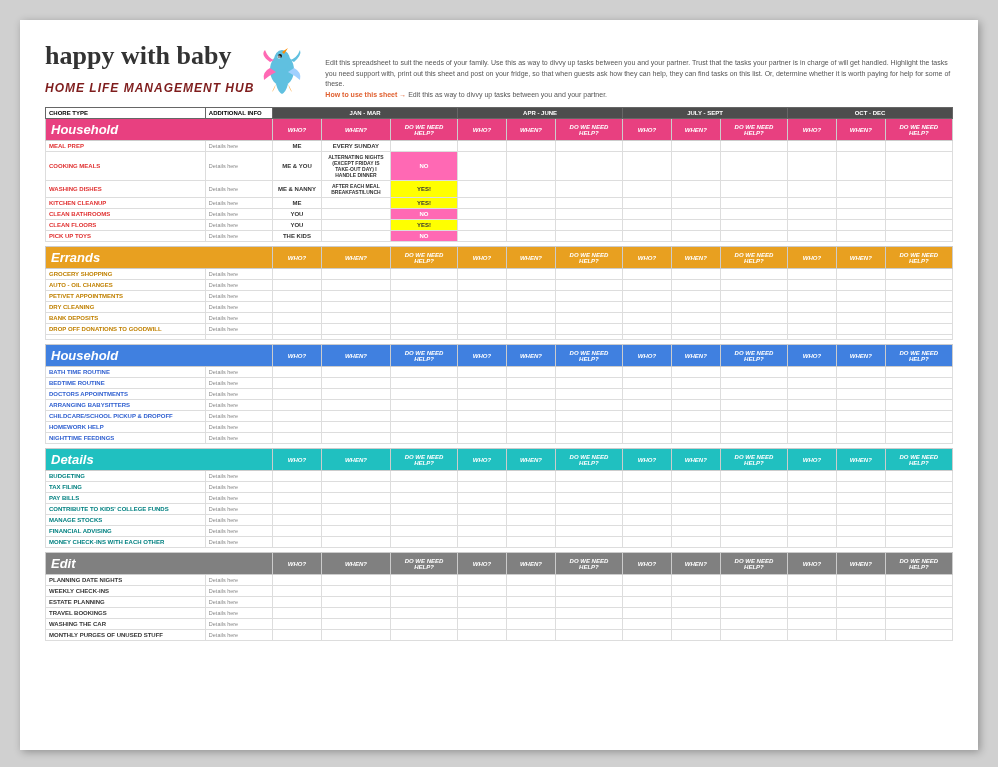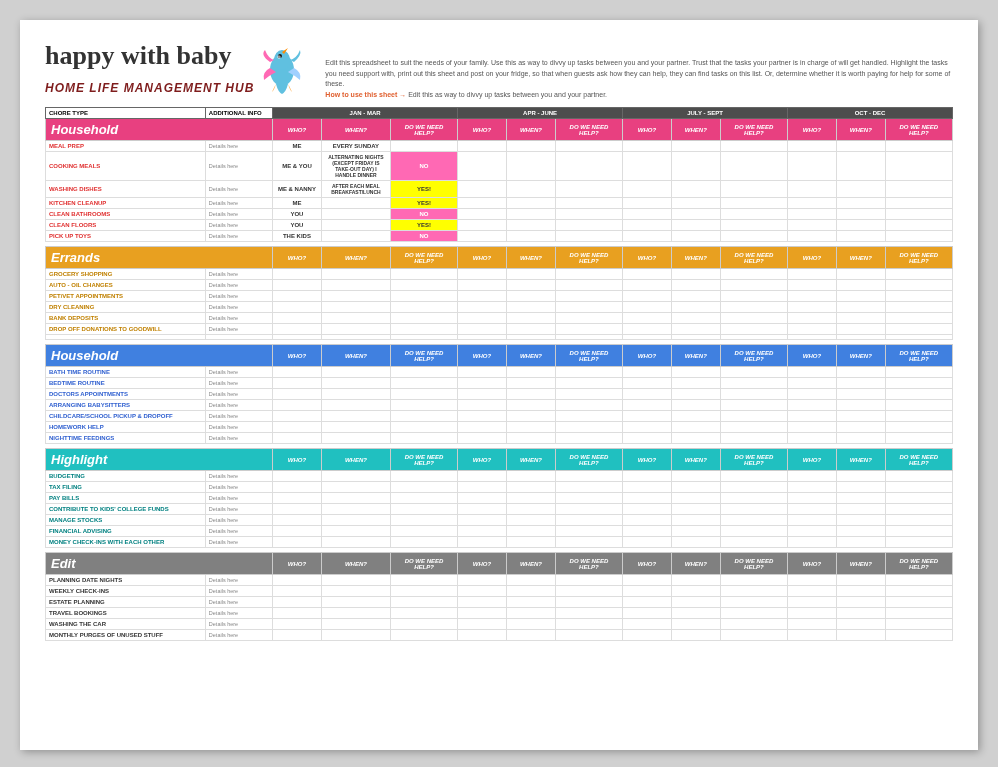--- a/index.html
+++ b/index.html
@@ -633,21 +633,21 @@
           <td class="value"></td>
         <td class="value"></td>
           <td class="value"></td>
           <td class="value"></td>
       </tr>
       <tr class="spacer-row">
           <td colspan="14"></td>
         </tr>
 
       <tr class="section-row">
-        <td colspan="2" class="label-cell finances-section">Highlight</td>
+        <td colspan="2" class="label-cell finances-section">Details</td>
         <td class="finances-section" style="color:#fff;font-size:6px;text-align:center;font-weight:bold;">WHO?</td>
         <td class="finances-section" style="color:#fff;font-size:6px;text-align:center;font-weight:bold;">WHEN?</td>
         <td class="finances-section" style="color:#fff;font-size:6px;text-align:center;font-weight:bold;">DO WE NEED HELP?</td>
         <td class="finances-section" style="color:#fff;font-size:6px;text-align:center;font-weight:bold;">WHO?</td>
         <td class="finances-section" style="color:#fff;font-size:6px;text-align:center;font-weight:bold;">WHEN?</td>
         <td class="finances-section" style="color:#fff;font-size:6px;text-align:center;font-weight:bold;">DO WE NEED HELP?</td>
         <td class="finances-section" style="color:#fff;font-size:6px;text-align:center;font-weight:bold;">WHO?</td>
         <td class="finances-section" style="color:#fff;font-size:6px;text-align:center;font-weight:bold;">WHEN?</td>
         <td class="finances-section" style="color:#fff;font-size:6px;text-align:center;font-weight:bold;">DO WE NEED HELP?</td>
         <td class="finances-section" style="color:#fff;font-size:6px;text-align:center;font-weight:bold;">WHO?</td>

